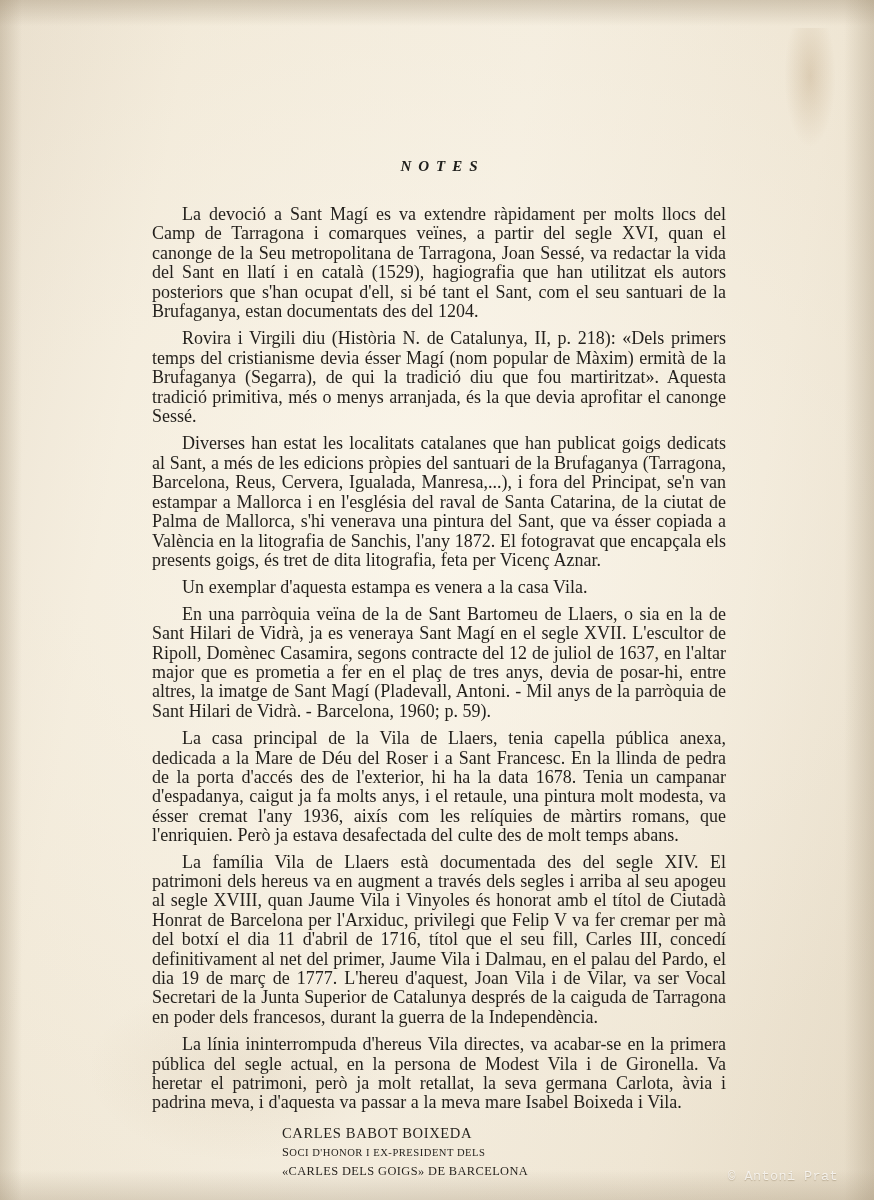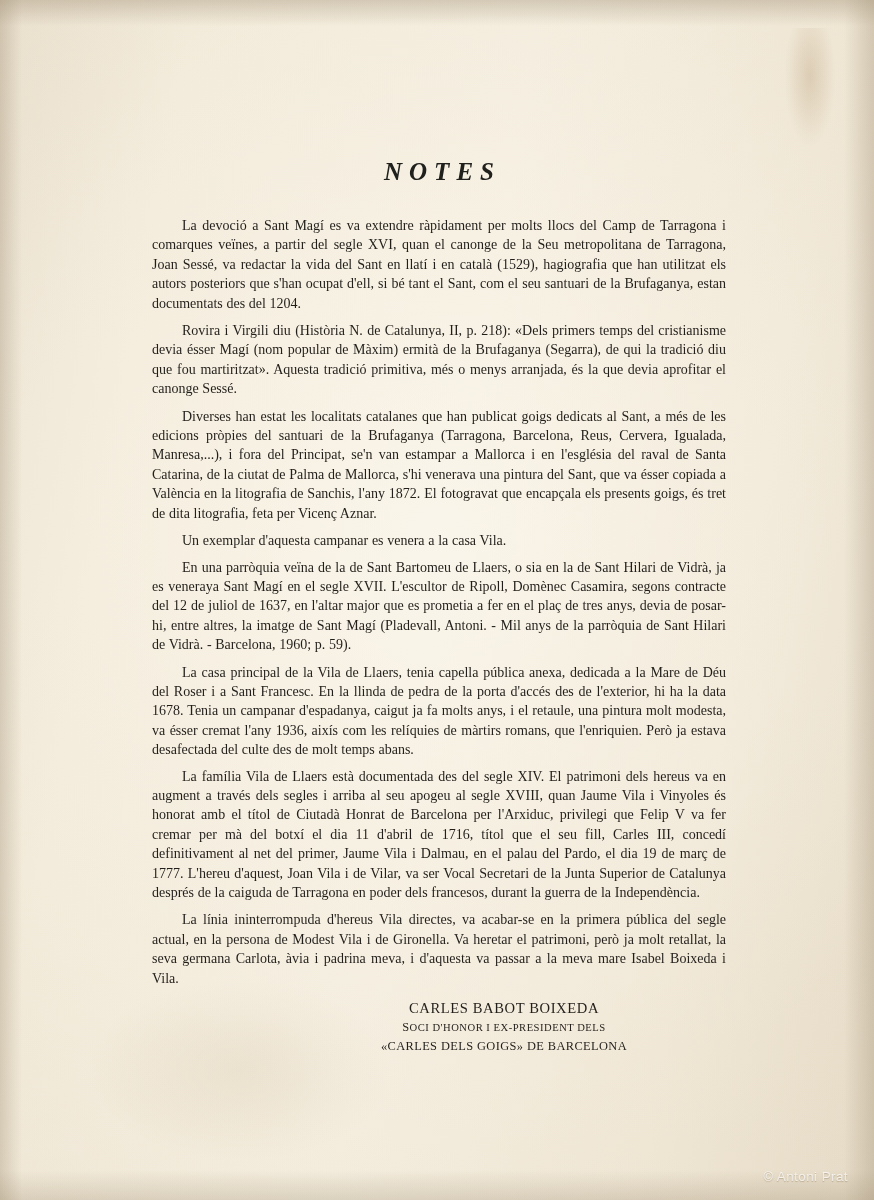--- a/index.html
+++ b/index.html
@@ -66,44 +66,44 @@
     left: 152px;
     top: 158px;
     width: 574px;
   }
 
   .doc-title {
     text-align: center;
     font-family: "Liberation Serif", serif;
     font-style: italic;
     font-weight: 700;
-    font-size: 25px;
+    font-size: 15px;
     letter-spacing: 7px;
     color: #20201d;
     margin: 0 0 30px 0;
     text-indent: 7px;
   }
 
   p.para {
     margin: 0 0 8px 0;
     text-align: justify;
     text-justify: inter-word;
-    font-size: 14px;
+    font-size: 18px;
     line-height: 19.4px;
     color: #221f1b;
     text-indent: 30px;
     word-spacing: 0.2px;
   }
   p.para.tight {
     margin-bottom: 7px;
   }
 
   .signature {
     margin-top: 10px;
-    text-align: center;
+    text-align: left;
     padding-left: 130px;
   }
   .sig-name {
     font-size: 14.6px;
     letter-spacing: 0.6px;
     color: #221f1b;
     line-height: 20px;
   }
   .sig-role {
     font-size: 12.4px;
@@ -117,23 +117,23 @@
   }
   .sig-org {
     font-size: 12.4px;
     letter-spacing: 0.4px;
     color: #221f1b;
     line-height: 19px;
   }
 
   .watermark {
     position: absolute;
-    right: 26px;
+    right: 36px;
     bottom: 16px;
-    font-family: Liberation Sans, sans-serif;
+    font-family: Liberation Mono, monospace;
     font-size: 13.5px;
     color: rgba(255,255,255,0.72);
     letter-spacing: 0.4px;
     text-shadow: 0 1px 1px rgba(120,100,70,0.35);
   }
   .watermark .c {
     font-size: 13px;
   }
 </style>
 </head>
@@ -146,21 +146,21 @@
   <div class="edge-shadow-bottom"></div>
   <div class="stain-a"></div>
   <div class="stain-b"></div>
 
   <div class="content">
     <h1 class="doc-title">NOTES</h1>
 
     <p class="para">La devoció a Sant Magí es va extendre ràpidament per molts llocs del Camp de Tarragona i comarques veïnes, a partir del segle XVI, quan el canonge de la Seu metropolitana de Tarragona, Joan Sessé, va redactar la vida del Sant en llatí i en català (1529), hagiografia que han utilitzat els autors posteriors que s'han ocupat d'ell, si bé tant el Sant, com el seu santuari de la Brufaganya, estan documentats des del 1204.</p>
     <p class="para">Rovira i Virgili diu (Història N. de Catalunya, II, p. 218): «Dels primers temps del cristianisme devia ésser Magí (nom popular de Màxim) ermità de la Brufaganya (Segarra), de qui la tradició diu que fou martiritzat». Aquesta tradició primitiva, més o menys arranjada, és la que devia aprofitar el canonge Sessé.</p>
     <p class="para">Diverses han estat les localitats catalanes que han publicat goigs dedicats al Sant, a més de les edicions pròpies del santuari de la Brufaganya (Tarragona, Barcelona, Reus, Cervera, Igualada, Manresa,...), i fora del Principat, se'n van estampar a Mallorca i en l'església del raval de Santa Catarina, de la ciutat de Palma de Mallorca, s'hi venerava una pintura del Sant, que va ésser copiada a València en la litografia de Sanchis, l'any 1872. El fotogravat que encapçala els presents goigs, és tret de dita litografia, feta per Vicenç Aznar.</p>
-    <p class="para tight">Un exemplar d'aquesta campanar es venera a la casa Vila.</p>
+    <p class="para tight">Un exemplar d'aquesta estampa es venera a la casa Vila.</p>
     <p class="para">En una parròquia veïna de la de Sant Bartomeu de Llaers, o sia en la de Sant Hilari de Vidrà, ja es veneraya Sant Magí en el segle XVII. L'escultor de Ripoll, Domènec Casamira, segons contracte del 12 de juliol de 1637, en l'altar major que es prometia a fer en el plaç de tres anys, devia de posar-hi, entre altres, la imatge de Sant Magí (Pladevall, Antoni. - Mil anys de la parròquia de Sant Hilari de Vidrà. - Barcelona, 1960; p. 59).</p>
     <p class="para tight">La casa principal de la Vila de Llaers, tenia capella pública anexa, dedicada a la Mare de Déu del Roser i a Sant Francesc. En la llinda de pedra de la porta d'accés des de l'exterior, hi ha la data 1678. Tenia un campanar d'espadanya, caigut ja fa molts anys, i el retaule, una pintura molt modesta, va ésser cremat l'any 1936, aixís com les relíquies de màrtirs romans, que l'enriquien. Però ja estava desafectada del culte des de molt temps abans.</p>
     <p class="para">La família Vila de Llaers està documentada des del segle XIV. El patrimoni dels hereus va en augment a través dels segles i arriba al seu apogeu al segle XVIII, quan Jaume Vila i Vinyoles és honorat amb el títol de Ciutadà Honrat de Barcelona per l'Arxiduc, privilegi que Felip V va fer cremar per mà del botxí el dia 11 d'abril de 1716, títol que el seu fill, Carles III, concedí definitivament al net del primer, Jaume Vila i Dalmau, en el palau del Pardo, el dia 19 de març de 1777. L'hereu d'aquest, Joan Vila i de Vilar, va ser Vocal Secretari de la Junta Superior de Catalunya després de la caiguda de Tarragona en poder dels francesos, durant la guerra de la Independència.</p>
     <p class="para">La línia ininterrompuda d'hereus Vila directes, va acabar-se en la primera pública del segle actual, en la persona de Modest Vila i de Gironella. Va heretar el patrimoni, però ja molt retallat, la seva germana Carlota, àvia i padrina meva, i d'aquesta va passar a la meva mare Isabel Boixeda i Vila.</p>
 
     <div class="signature">
       <div class="sig-name">CARLES BABOT BOIXEDA</div>
       <div class="sig-role"><span>S</span><span class="sc">OCI D'HONOR I EX-PRESIDENT DELS</span></div>
       <div class="sig-org"><span class="sc">«CARLES DELS GOIGS» DE BARCELONA</span></div>
     </div>

